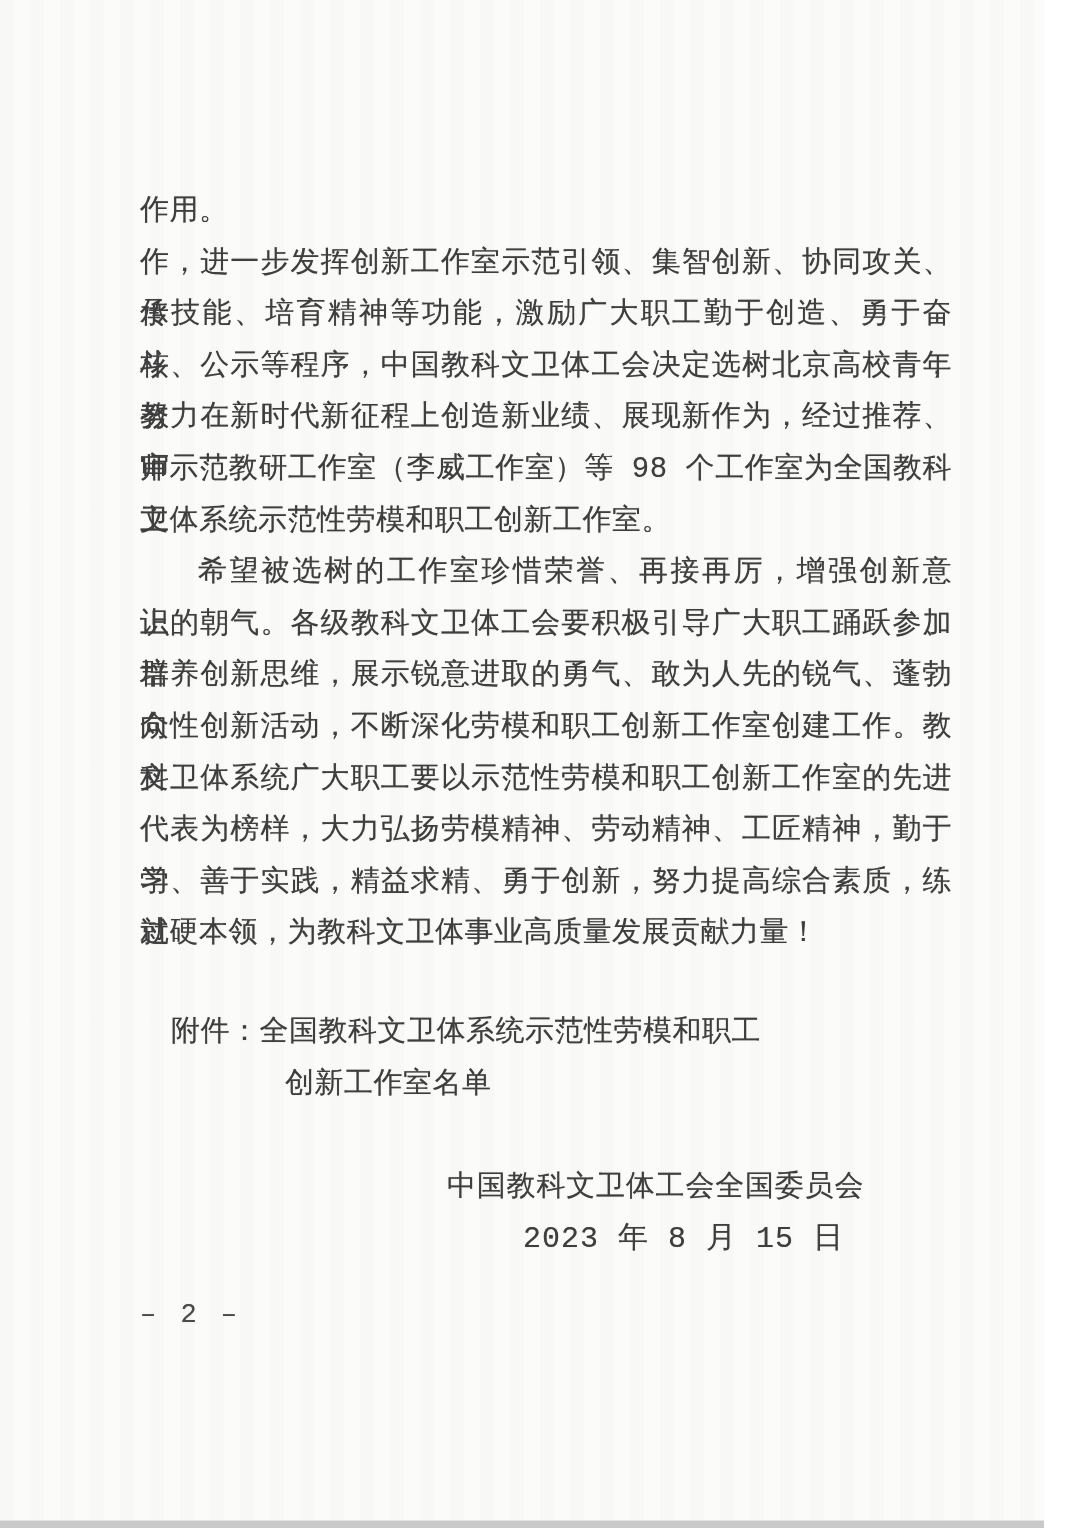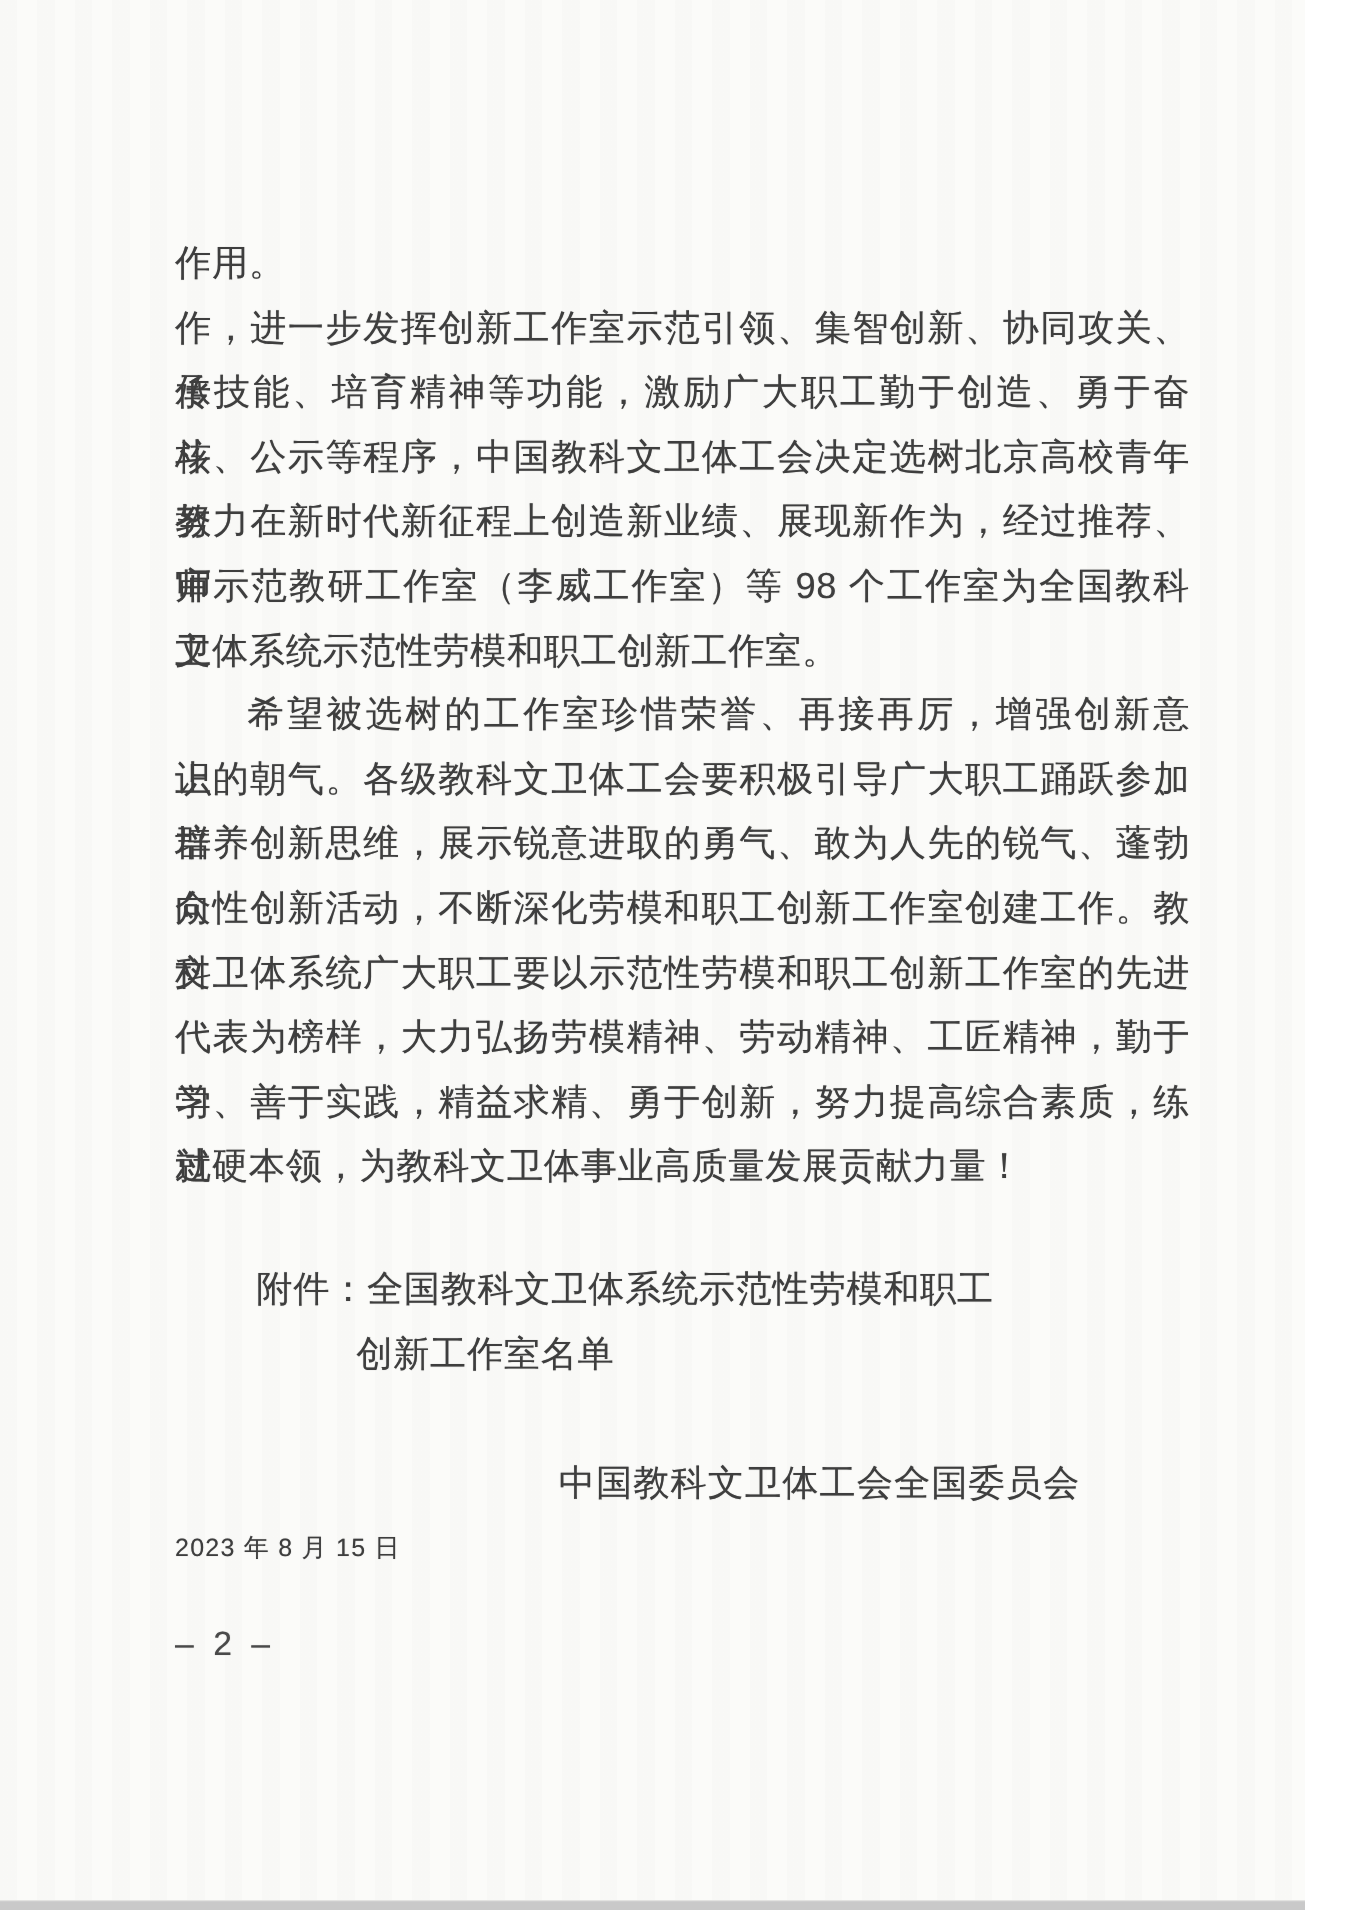--- a/index.html
+++ b/index.html
@@ -6,21 +6,21 @@
     margin: 0;
     padding: 0;
     background: #ffffff;
   }
   .viewer {
     position: relative;
     width: 1044px;
     height: 1528px;
     overflow: hidden;
     background: #8b5cf6;
-    font-family: Liberation Sans, sans-serif;
+    font-family: Liberation Mono, monospace;
   }
   
   .page {
     position: absolute;
     inset: 0;
     background:
       repeating-linear-gradient(90deg,
         rgba(0,0,0,0.013) 0px, rgba(0,0,0,0.013) 14px,
         rgba(0,0,0,0.0) 14px, rgba(0,0,0,0.0) 30px),
       #fbfbf9;
@@ -41,25 +41,25 @@
     white-space: nowrap;
     text-shadow: 0 0 0.7px rgba(70,70,70,0.55);
   }
   .body-lines .line.justify {
     white-space: normal;
     text-align: justify;
     text-align-last: justify;
   }
   .body-lines .line.indent { text-indent: 58px; }
   .attachment { margin-top: 47px; }
-  .attachment .att1 { margin-left: 65px; }
+  .attachment .att1 { margin-left: 31px; }
   .attachment .att2 { margin-left: 145px; }
   .signature { margin-top: 52px; }
   .signature .org  { margin-left: 307px; letter-spacing: 0.8px; }
-  .signature .date { font-size: 20px; letter-spacing: 1px; }
+  .signature .date { margin-left: 383px; font-size: 30px; letter-spacing: 1px; }
   .pagenum {
     margin-top: 25px;
     height: 51.6px;
     line-height: 51.6px;
     font-size: 27px;
     letter-spacing: 4px;
     color: #4a4a4a;
     text-shadow: 0 0 0.7px rgba(70,70,70,0.5);
   }
   .scrollbar-thumb {

